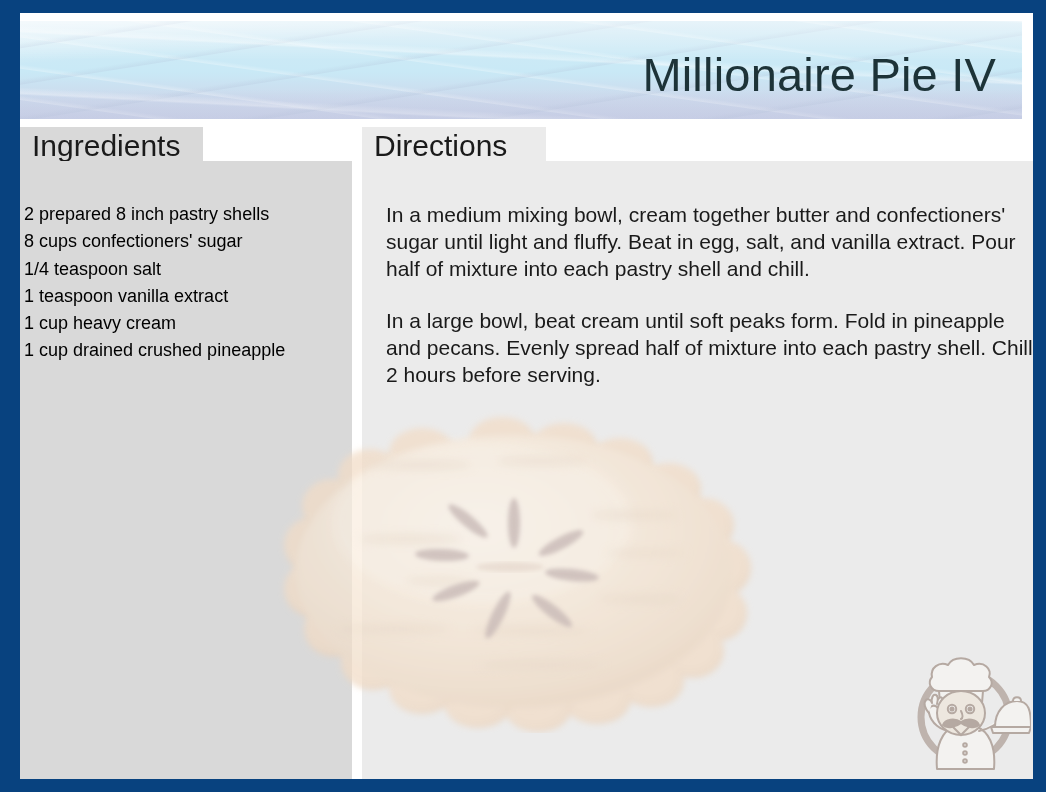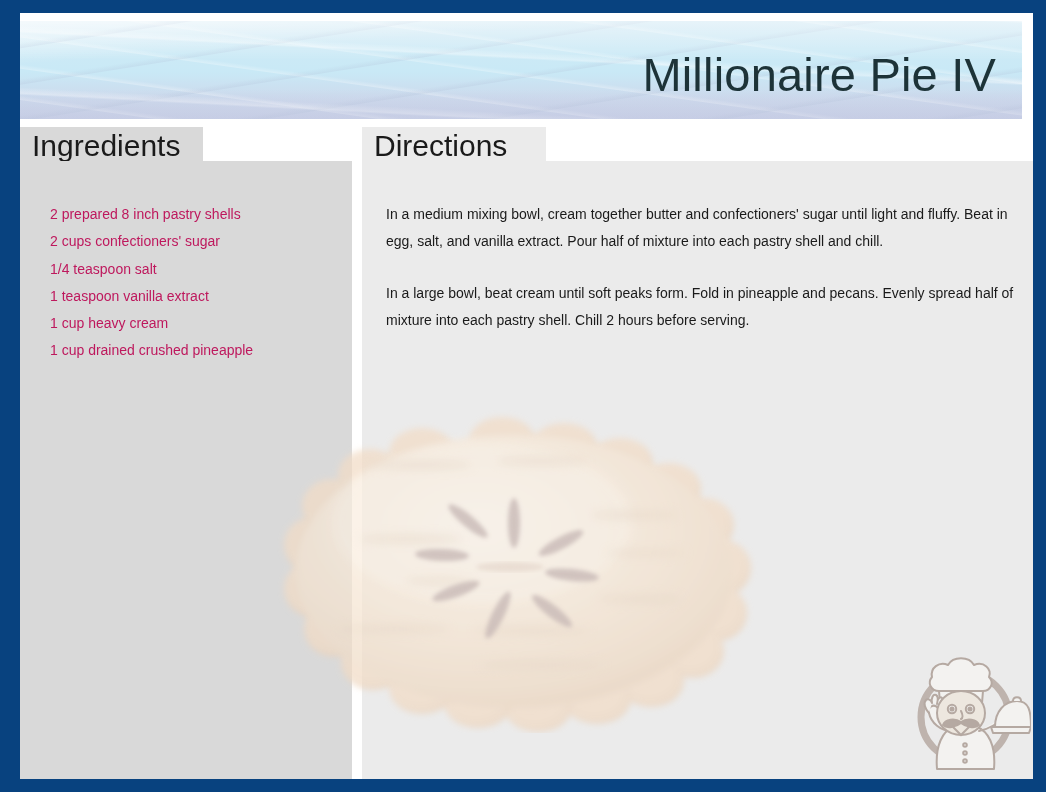--- a/index.html
+++ b/index.html
@@ -131,36 +131,35 @@
   }
 
   
   #ingredients-list {
     position: absolute;
     left: 4px;
     top: 40px;
     right: 6px;
   }
   .ingredient-item {
-    font-size: 14px;
+    font-size: 18px;
     line-height: 27.3px;
-    color: #be185d;
+    color: #000000;
     white-space: nowrap;
-    margin-left: 26px;
   }
 
   
   #directions-body {
     position: absolute;
     left: 24px;
     top: 40px;
     width: 650px;
   }
   .direction-step {
-    font-size: 14px;
+    font-size: 21px;
     line-height: 27px;
     color: #1a1a1a;
     margin: 0 0 25px 0;
   }
   .direction-step:last-child { margin-bottom: 0; }
 
   
   #pie-illustration {
     position: absolute;
     left: 222px;
@@ -199,21 +198,21 @@
       <span class="tab-label">Ingredients</span>
     </div>
 
     <div class="tab" id="directions-tab">
       <span class="tab-label">Directions</span>
     </div>
 
     <div id="ingredients-panel">
       <div id="ingredients-list">
         <div class="ingredient-item">2 prepared 8 inch pastry shells</div>
-        <div class="ingredient-item">2 cups confectioners' sugar</div>
+        <div class="ingredient-item">8 cups confectioners' sugar</div>
         <div class="ingredient-item">1/4 teaspoon salt</div>
         <div class="ingredient-item">1 teaspoon vanilla extract</div>
         <div class="ingredient-item">1 cup heavy cream</div>
         <div class="ingredient-item">1 cup drained crushed pineapple</div>
       </div>
     </div>
 
     <div id="directions-panel">
       <div id="directions-body">
         <p class="direction-step">In a medium mixing bowl, cream together butter and confectioners' sugar until light and fluffy. Beat in egg, salt, and vanilla extract. Pour half of mixture into each pastry shell and chill.</p>

